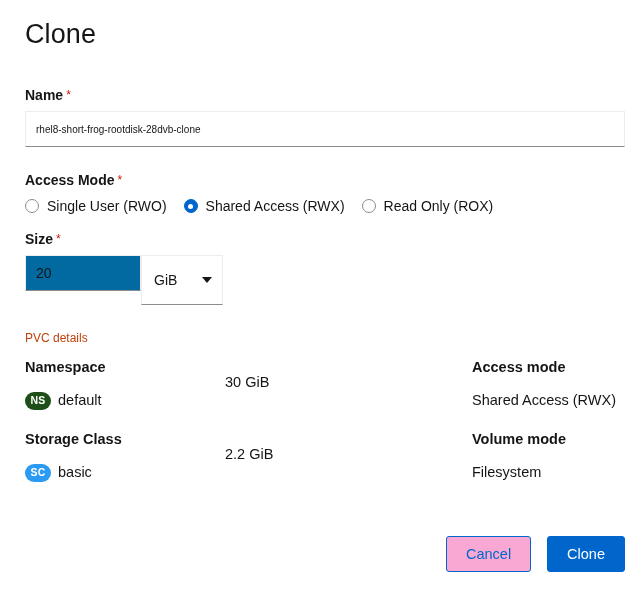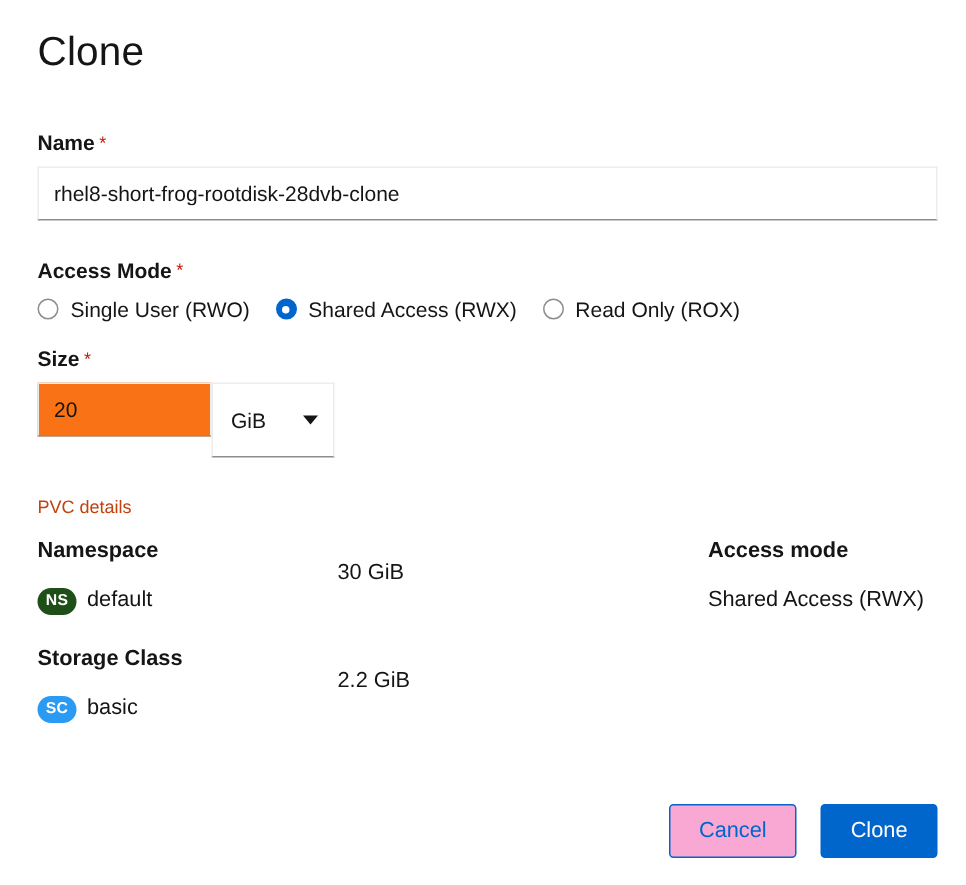--- a/index.html
+++ b/index.html
@@ -62,40 +62,40 @@
 
   .text-input {
     box-sizing: border-box;
     margin-left: 25px;
     width: 600px;
     height: 36px;
     border: 1px solid #ededed;
     border-bottom: 1px solid #8a8d90;
     background: #ffffff;
     font-family: "Liberation Sans", sans-serif;
-    font-size: 14px;
+    font-size: 10px;
     color: #151515;
     padding: 0 10px;
     outline: none;
     display: block;
   }
 
   .size-row {
     display: flex;
     margin-left: 25px;
     margin-top: 0;
     width: 198px;
   }
   .size-input {
     box-sizing: border-box;
     width: 116px;
     height: 36px;
     border: 1px solid #ededed;
     border-bottom: 1px solid #8a8d90;
-    background: #f97316;
+    background: #0369a1;
     font-family: "Liberation Sans", sans-serif;
     font-size: 14px;
     color: #151515;
     padding: 0 10px;
     outline: none;
   }
   .unit-select {
     box-sizing: border-box;
     width: 82px;
     height: 50px;
@@ -333,20 +333,24 @@
       <div class="col col-1">
         <div class="detail-head">Storage Class</div>
         <div class="detail-val">
           <span class="badge badge-sc">SC</span>
           <span>basic</span>
         </div>
       </div>
       <div class="col col-2">
         <div class="detail-val">2.2 GiB</div>
       </div>
+      <div class="col col-3">
+        <div class="detail-head">Volume mode</div>
+        <div class="detail-val">Filesystem</div>
+      </div>
     </div>
   </div>
 
   <div class="footer">
     <button class="btn btn-secondary">Cancel</button>
     <button class="btn btn-primary">Clone</button>
   </div>
 
 </div>
 

